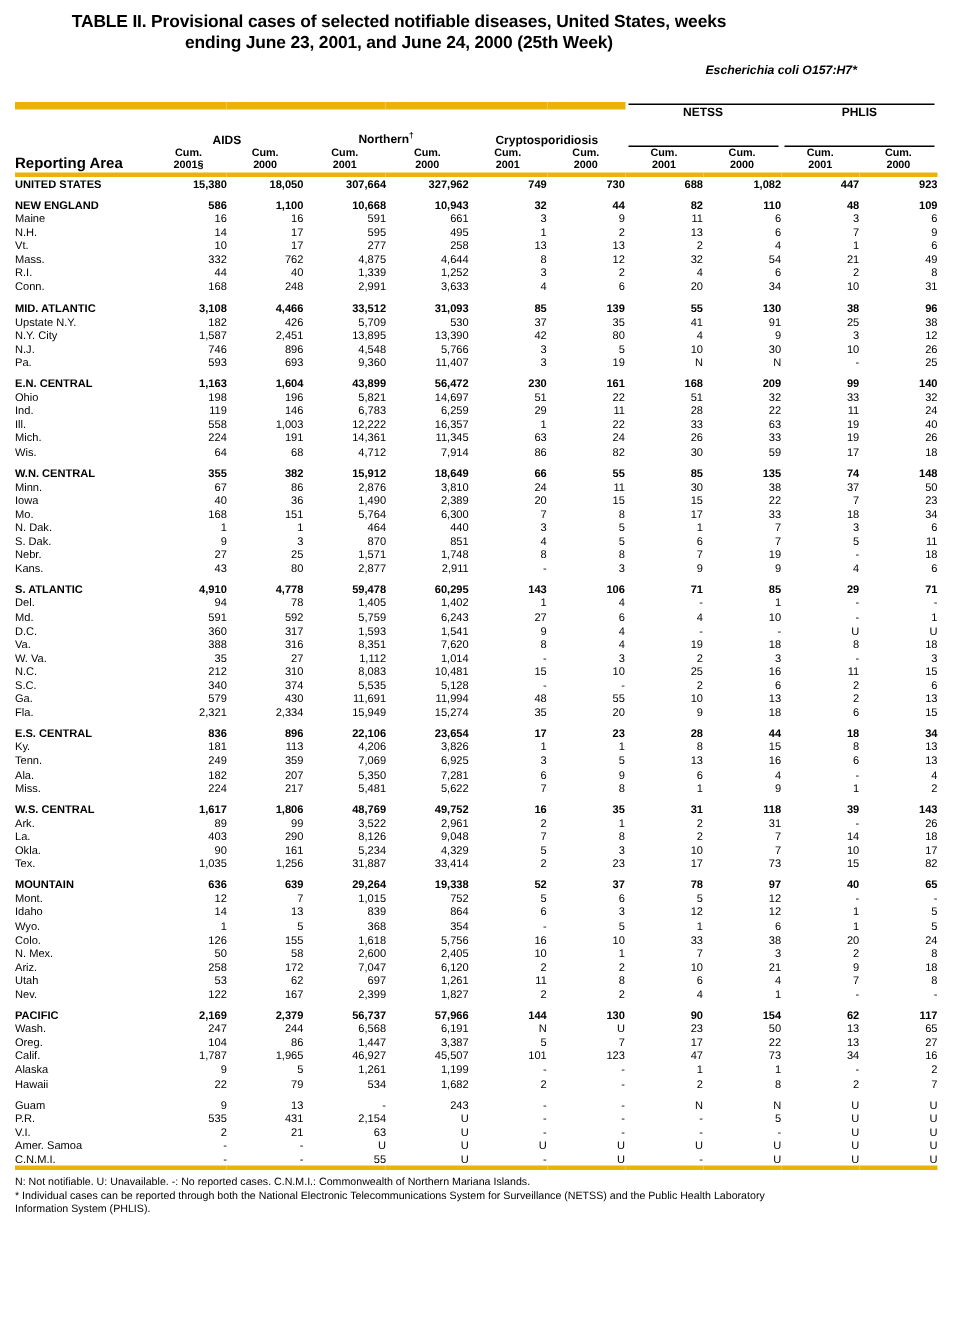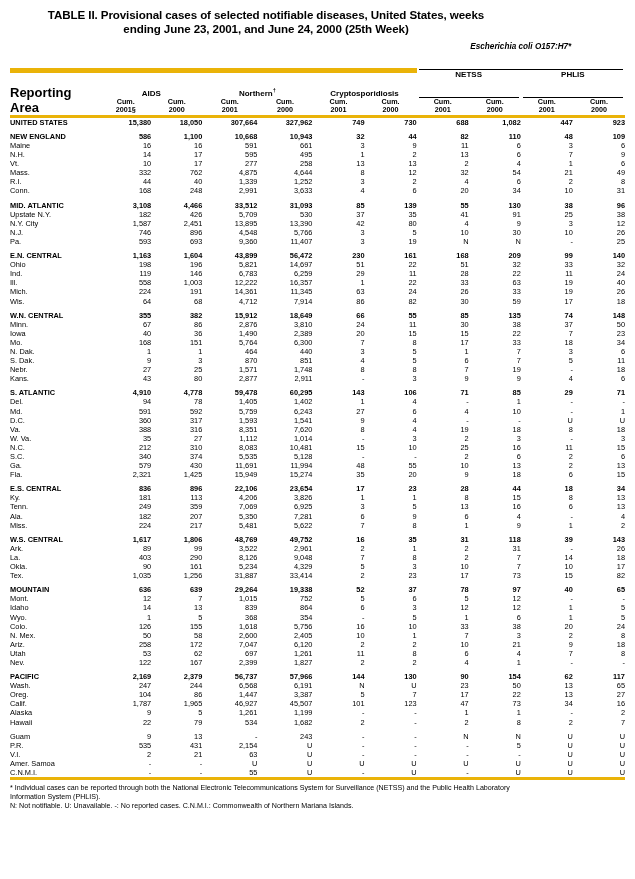--- a/index.html
+++ b/index.html
@@ -49,21 +49,21 @@
   }
   .hdr-sub {
     text-align: center;
     font-weight: bold;
     font-size: 7.2px;
     line-height: 8.4px;
     padding-bottom: 2px;
   }
   .hdr-area {
     font-weight: bold;
-    font-size: 13px;
+    font-size: 10px;
     text-align: left;
     padding-bottom: 2px;
     padding-left: 2px;
   }
   .bt { border-top: 5px solid #eab308; }
   .bb { border-bottom: 3px solid #eab308; }
   .underline-span {
     display: block;
     border-bottom: 1px solid #000;
     margin: 0 2px;
@@ -636,21 +636,21 @@
           <td class="num">48</td>
           <td class="num">55</td>
           <td class="num">10</td>
           <td class="num">13</td>
           <td class="num">2</td>
           <td class="num">13</td>
         </tr>
         <tr>
           <td class="area">Fla.</td>
           <td class="num">2,321</td>
-          <td class="num">1,425</td>
+          <td class="num">2,334</td>
           <td class="num">15,949</td>
           <td class="num">15,274</td>
           <td class="num">35</td>
           <td class="num">20</td>
           <td class="num">9</td>
           <td class="num">18</td>
           <td class="num">6</td>
           <td class="num">15</td>
         </tr>
         <tr class="spacer">
@@ -1055,16 +1055,16 @@
           <td class="num">U</td>
           <td class="num">-</td>
           <td class="num">U</td>
           <td class="num">U</td>
           <td class="num">U</td>
         </tr>
       </tbody>
   </table>
 
   <div class="footnotes">
+    <div>N: Not notifiable.               U: Unavailable.               -: No reported cases.               C.N.M.I.: Commonwealth of Northern Mariana Islands.</div>
     <div>* Individual cases can be reported through both the National Electronic Telecommunications System for Surveillance (NETSS) and the Public Health Laboratory Information System (PHLIS).</div>
-    <div>N: Not notifiable.               U: Unavailable.               -: No reported cases.               C.N.M.I.: Commonwealth of Northern Mariana Islands.</div>
   </div>
 </div>
 
 </body></html>

